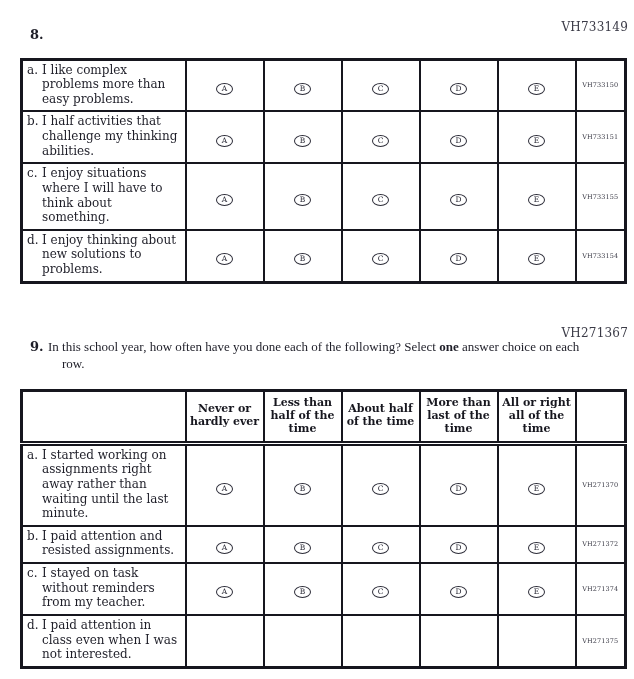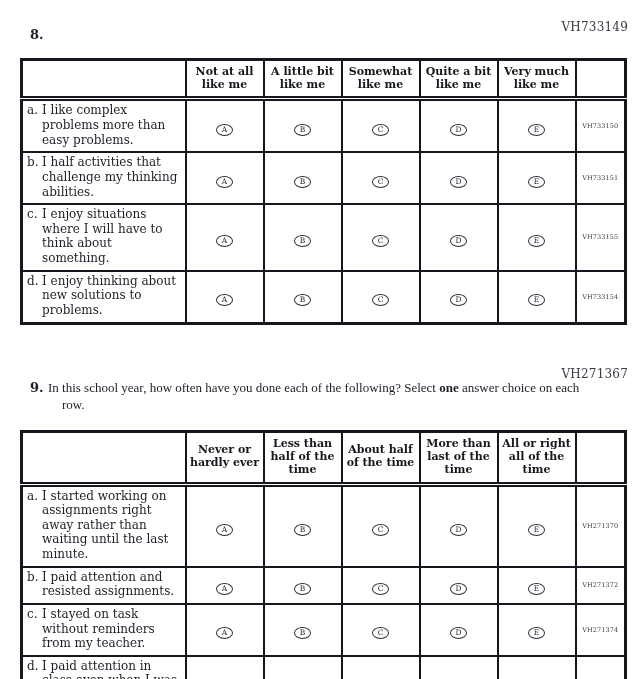--- a/index.html
+++ b/index.html
@@ -69,29 +69,20 @@
   <colgroup>
     <col class="c-stmt">
         <col class="c-opt">
         <col class="c-opt">
         <col class="c-opt">
         <col class="c-opt">
         <col class="c-opt">
         <col class="c-code">
   </colgroup>
   <tbody>
-        <tr>
-    <th></th>
-    <th>Not at all like me</th>
-    <th>A little bit like me</th>
-    <th>Somewhat like me</th>
-    <th>Quite a bit like me</th>
-    <th>Very much like me</th>
-    <th></th>
-  </tr>
   <tr>
     <td class="stmt">
             <div class="stmt-in">
               <span class="ltr">a.</span>
               <span class="stxt">I like complex problems more than easy problems.</span>
             </div>
           </td>
     <td class="opt"><span class="bubble">A</span></td>
     <td class="opt"><span class="bubble">B</span></td>
     <td class="opt"><span class="bubble">C</span></td>

